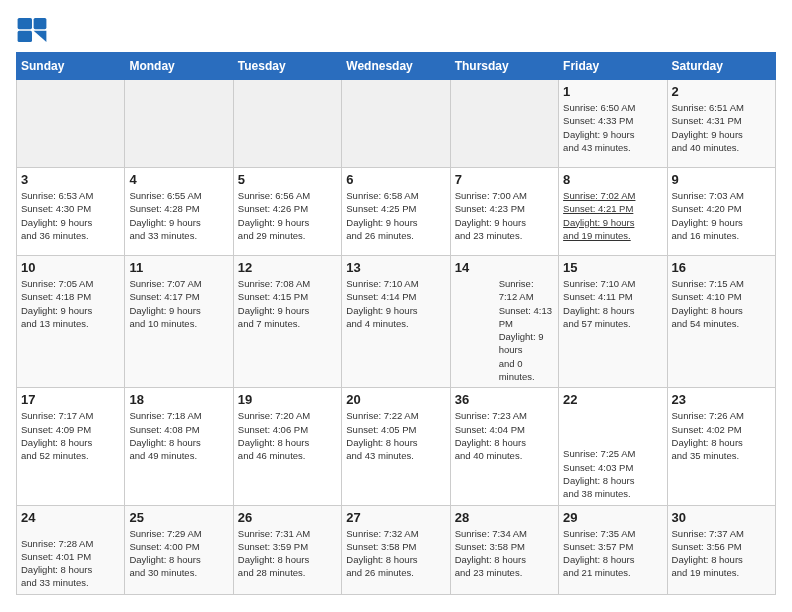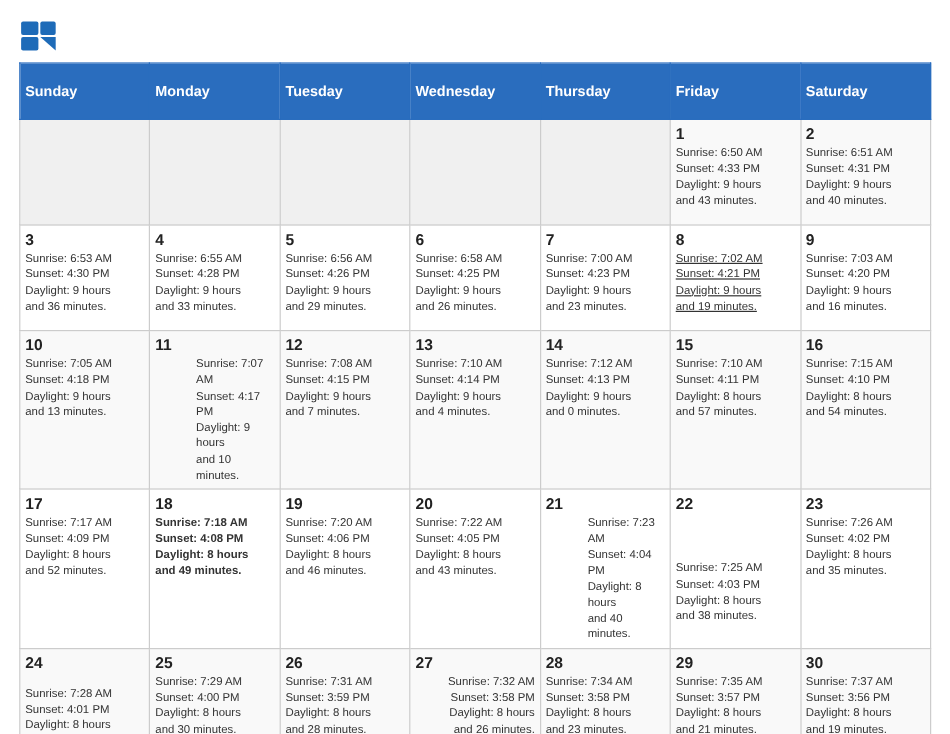--- a/index.html
+++ b/index.html
@@ -49,21 +49,21 @@
     .calendar {
       width: 100%;
       border-collapse: collapse;
       table-layout: fixed;
     }
     .calendar th {
       background: #2a6dbe;
       color: #fff;
       font-size: 12px;
       font-weight: bold;
-      padding: 16px 4px;
+      padding: 6px 4px;
       text-align: left;
       border: 1px solid #2a6dbe;
       margin-left: 45px;
     }
     .calendar td {
       vertical-align: top;
       border: 1px solid #ccc;
       padding: 4px;
       font-size: 10px;
       color: #333;
@@ -202,42 +202,42 @@
       <tr>
         <td>
           <span class="day-number">10</span>
           <div class="day-info" style="white-space: pre-line;">Sunrise: 7:05 AM
 Sunset: 4:18 PM
 Daylight: 9 hours
 and 13 minutes.</div>
         </td>
         <td>
           <span class="day-number">11</span>
-          <div class="day-info" style="white-space: pre-line; margin-left: 34px;">Sunrise: 7:07 AM
+          <div class="day-info" style="white-space: pre-line;">Sunrise: 7:07 AM
 Sunset: 4:17 PM
 Daylight: 9 hours
 and 10 minutes.</div>
         </td>
         <td>
           <span class="day-number">12</span>
           <div class="day-info" style="white-space: pre-line;">Sunrise: 7:08 AM
 Sunset: 4:15 PM
 Daylight: 9 hours
 and 7 minutes.</div>
         </td>
         <td>
           <span class="day-number">13</span>
           <div class="day-info" style="white-space: pre-line;">Sunrise: 7:10 AM
 Sunset: 4:14 PM
 Daylight: 9 hours
 and 4 minutes.</div>
         </td>
         <td>
           <span class="day-number">14</span>
-          <div class="day-info" style="white-space: pre-line;">Sunrise: 7:12 AM
+          <div class="day-info" style="white-space: pre-line; margin-left: 44px;">Sunrise: 7:12 AM
 Sunset: 4:13 PM
 Daylight: 9 hours
 and 0 minutes.</div>
         </td>
         <td>
           <span class="day-number">15</span>
           <div class="day-info" style="white-space: pre-line;">Sunrise: 7:10 AM
 Sunset: 4:11 PM
 Daylight: 8 hours
 and 57 minutes.</div>
@@ -253,42 +253,42 @@
       <tr>
         <td>
           <span class="day-number">17</span>
           <div class="day-info" style="white-space: pre-line;">Sunrise: 7:17 AM
 Sunset: 4:09 PM
 Daylight: 8 hours
 and 52 minutes.</div>
         </td>
         <td>
           <span class="day-number">18</span>
-          <div class="day-info" style="white-space: pre-line; font-weight: bold;">Sunrise: 7:18 AM
+          <div class="day-info" style="white-space: pre-line;">Sunrise: 7:18 AM
 Sunset: 4:08 PM
 Daylight: 8 hours
 and 49 minutes.</div>
         </td>
         <td>
           <span class="day-number">19</span>
           <div class="day-info" style="white-space: pre-line;">Sunrise: 7:20 AM
 Sunset: 4:06 PM
 Daylight: 8 hours
 and 46 minutes.</div>
         </td>
         <td>
           <span class="day-number">20</span>
           <div class="day-info" style="white-space: pre-line;">Sunrise: 7:22 AM
 Sunset: 4:05 PM
 Daylight: 8 hours
 and 43 minutes.</div>
         </td>
         <td>
-          <span class="day-number">21</span>
-          <div class="day-info" style="white-space: pre-line; margin-left: 35px;">Sunrise: 7:23 AM
+          <span class="day-number">36</span>
+          <div class="day-info" style="white-space: pre-line;">Sunrise: 7:23 AM
 Sunset: 4:04 PM
 Daylight: 8 hours
 and 40 minutes.</div>
         </td>
         <td>
           <span class="day-number">22</span>
           <div class="day-info" style="white-space: pre-line; margin-top: 40px;">Sunrise: 7:25 AM
 Sunset: 4:03 PM
 Daylight: 8 hours
 and 38 minutes.</div>
@@ -318,21 +318,21 @@
         </td>
         <td>
           <span class="day-number">26</span>
           <div class="day-info" style="white-space: pre-line;">Sunrise: 7:31 AM
 Sunset: 3:59 PM
 Daylight: 8 hours
 and 28 minutes.</div>
         </td>
         <td>
           <span class="day-number">27</span>
-          <div class="day-info" style="white-space: pre-line; text-align: right;">Sunrise: 7:32 AM
+          <div class="day-info" style="white-space: pre-line;">Sunrise: 7:32 AM
 Sunset: 3:58 PM
 Daylight: 8 hours
 and 26 minutes.</div>
         </td>
         <td>
           <span class="day-number">28</span>
           <div class="day-info" style="white-space: pre-line;">Sunrise: 7:34 AM
 Sunset: 3:58 PM
 Daylight: 8 hours
 and 23 minutes.</div>

